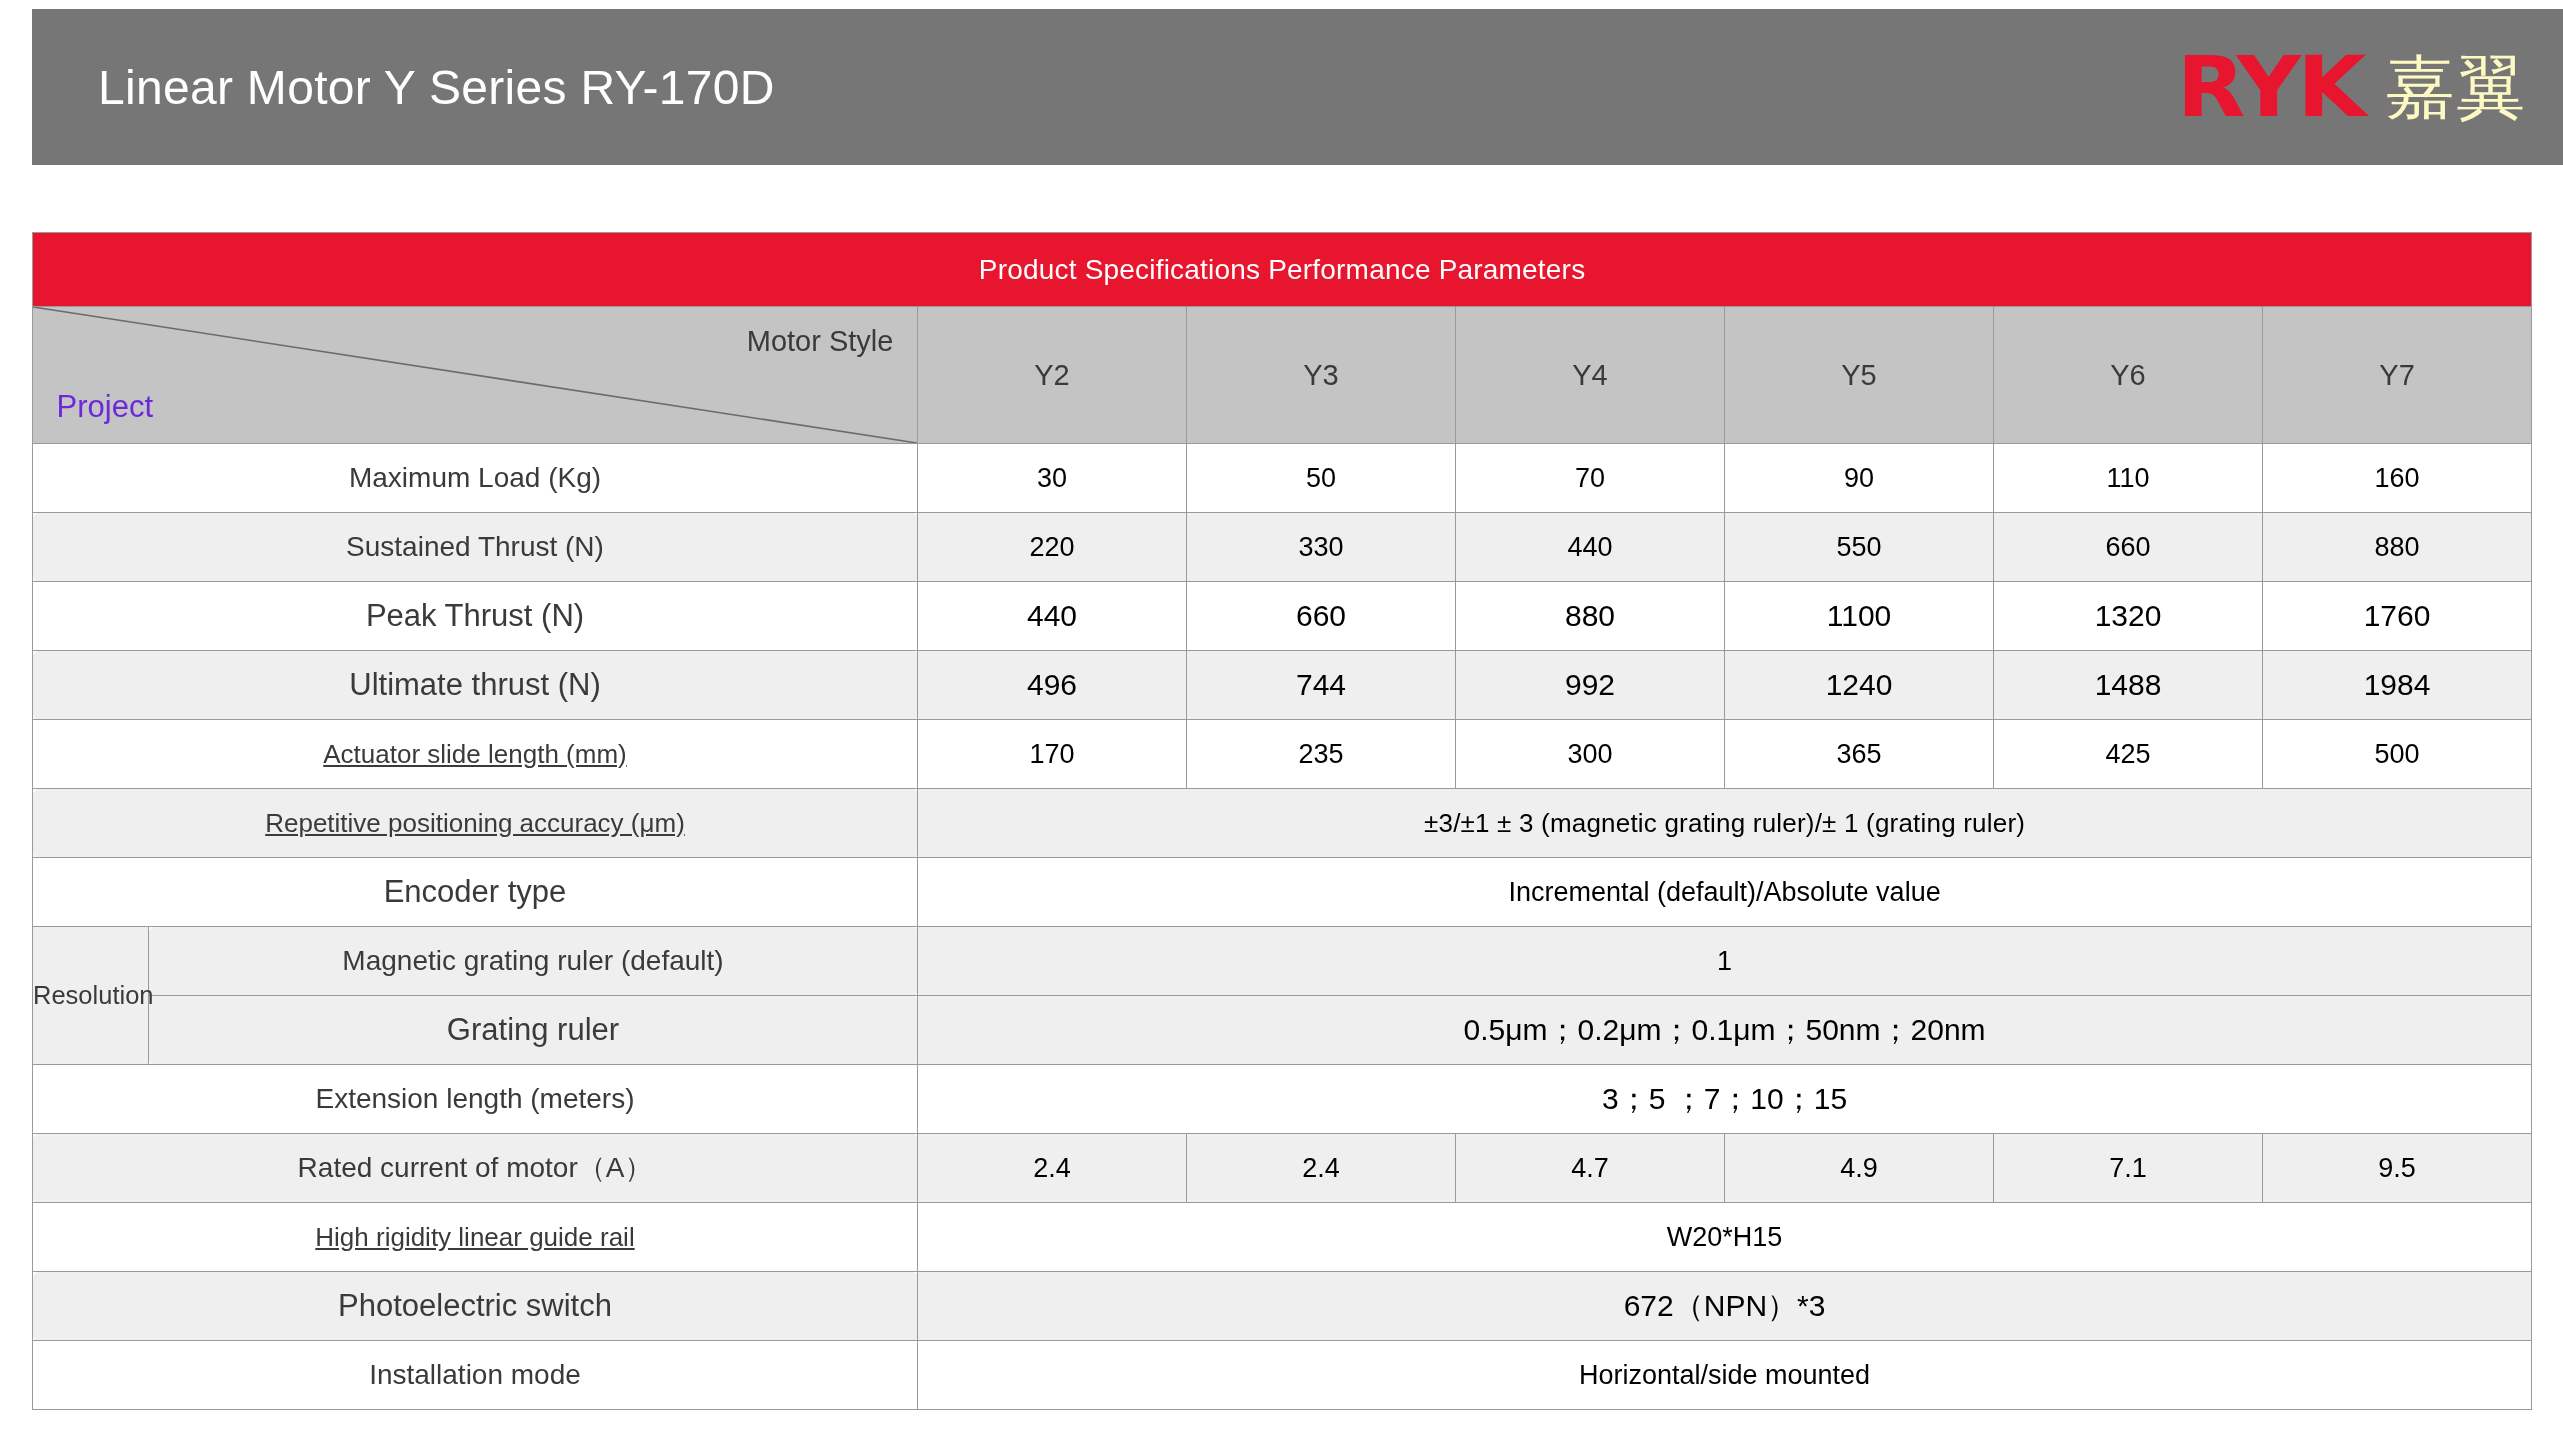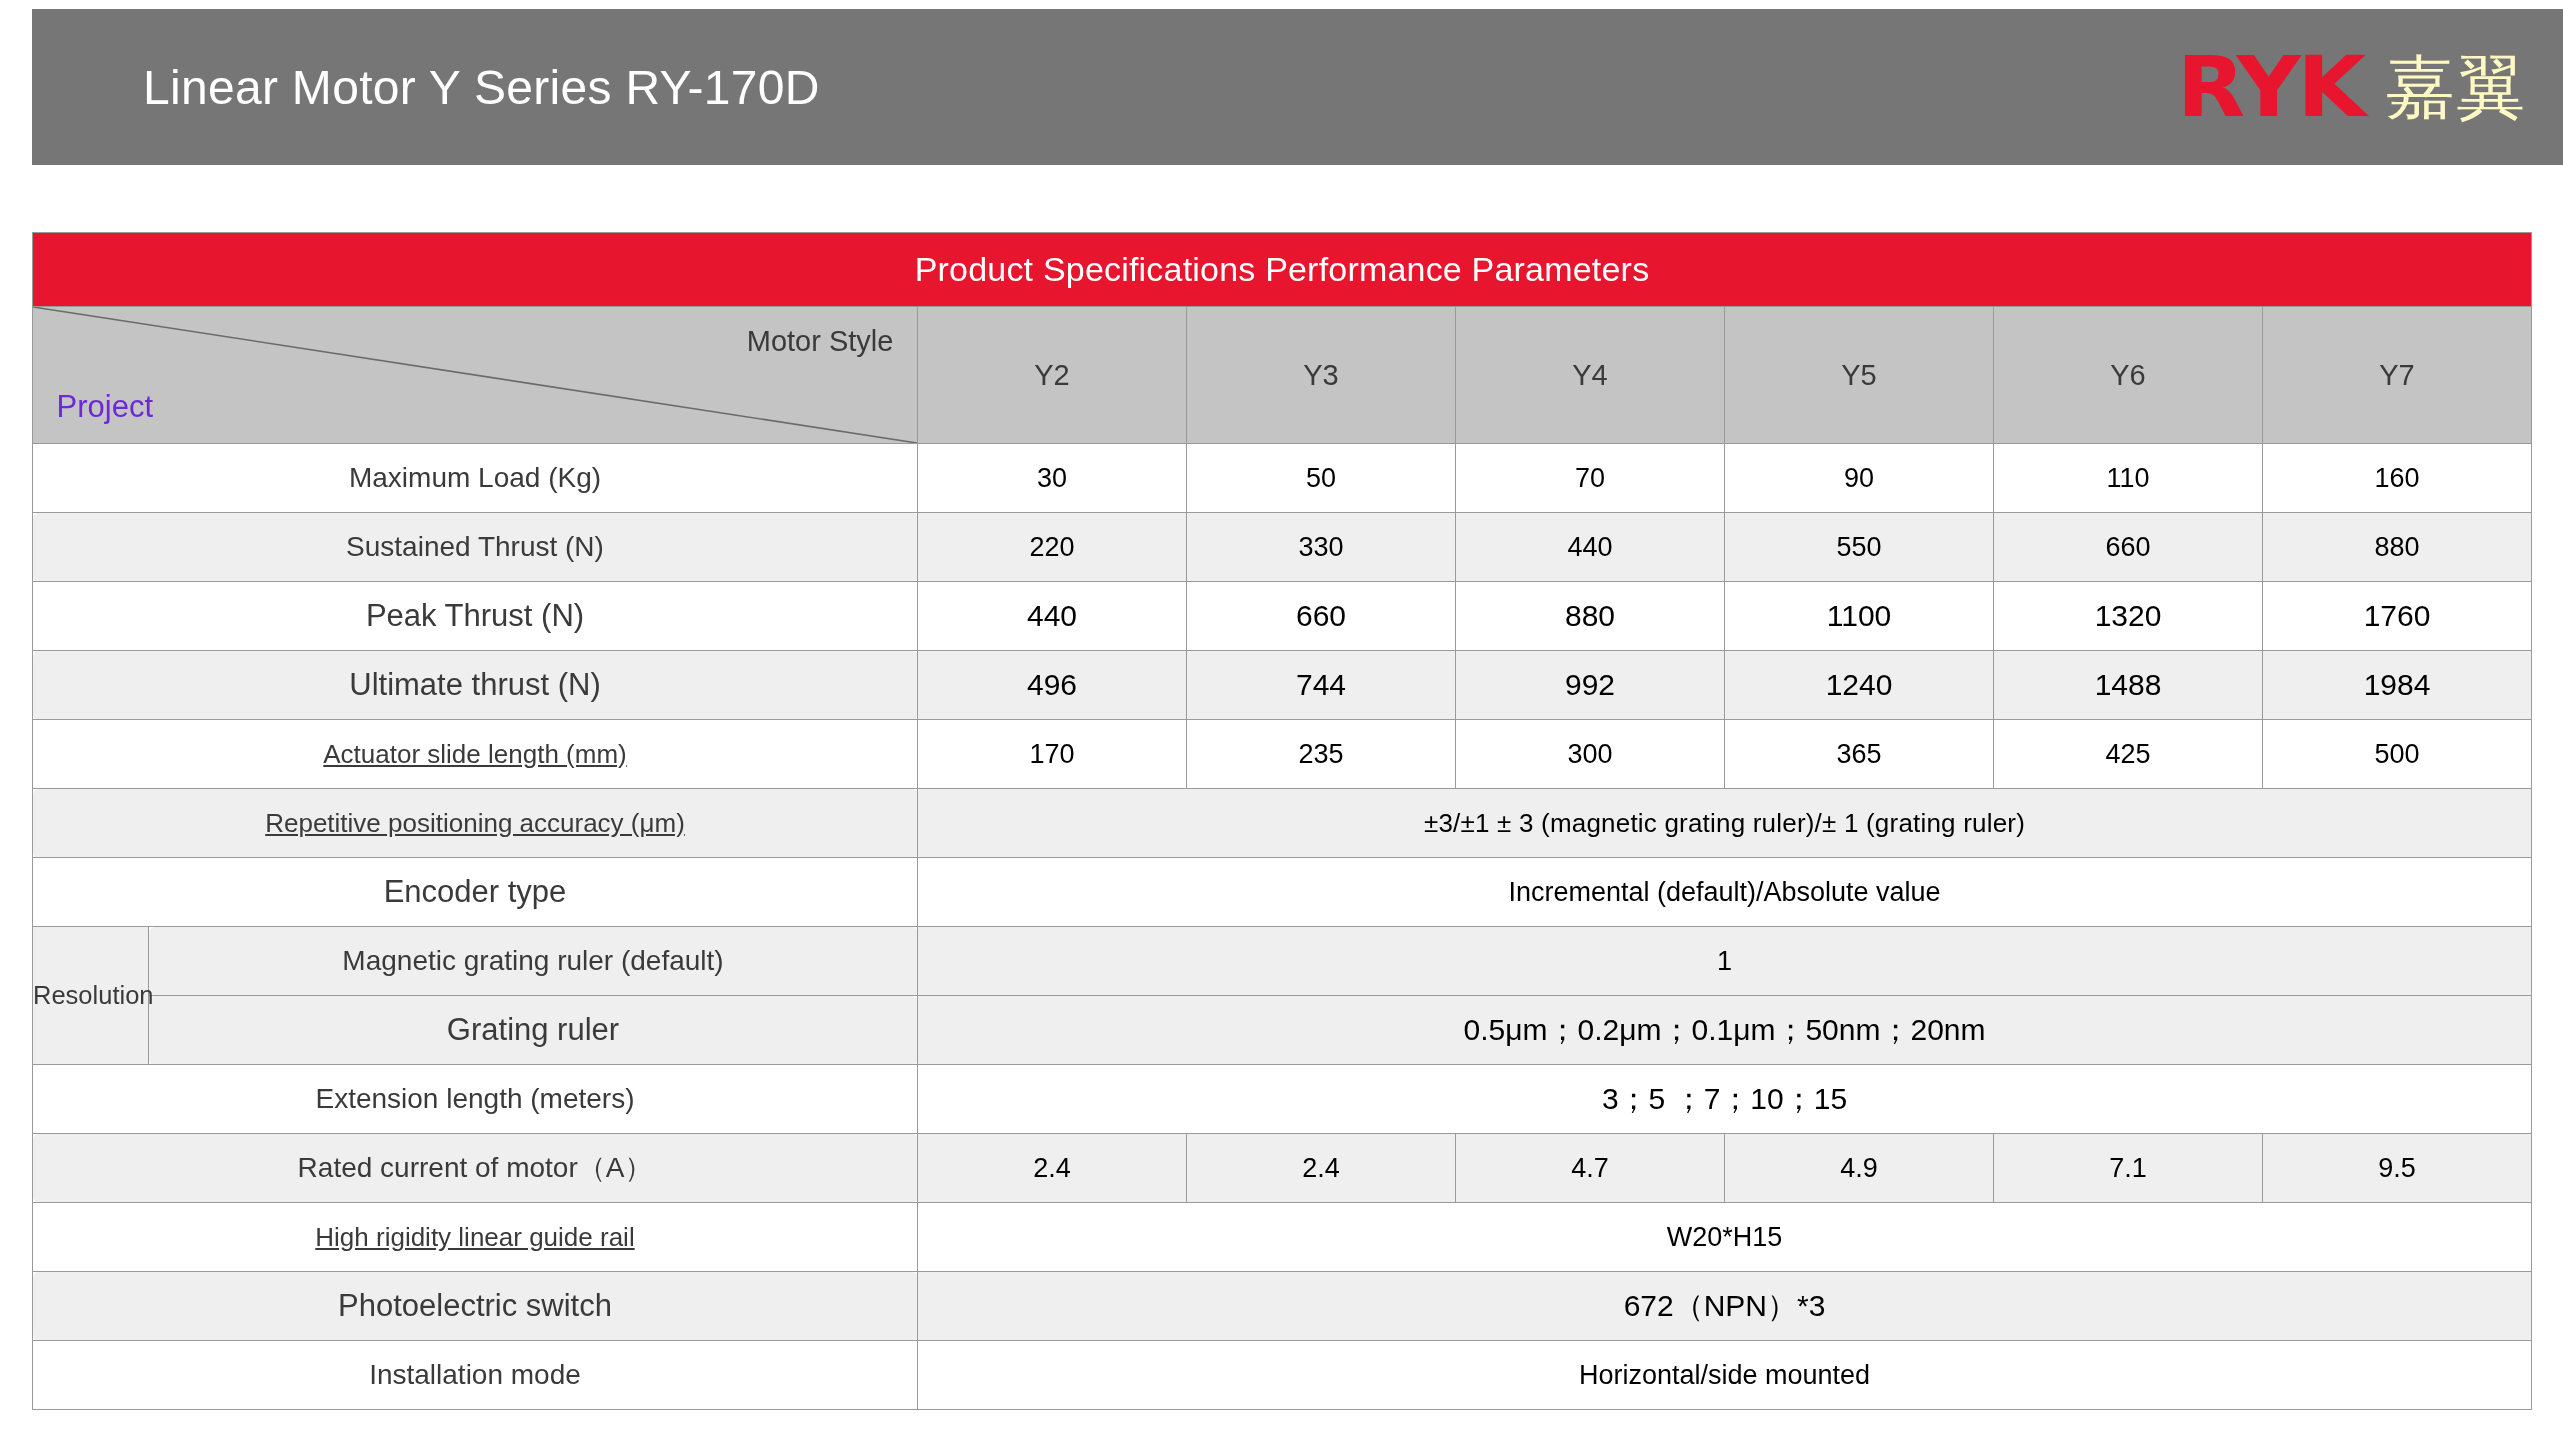--- a/index.html
+++ b/index.html
@@ -19,21 +19,21 @@
     position: absolute;
     left: 32px;
     top: 9px;
     width: 2531px;
     height: 156px;
     background: #767676;
     display: flex;
     align-items: center;
     justify-content: space-between;
     box-sizing: border-box;
-    padding: 0 0 0 111px;
+    padding: 0 0 0 66px;
   }
   .header-title {
     color: #ffffff;
     font-size: 48px;
     font-weight: 400;
     letter-spacing: 0.3px;
     white-space: nowrap;
   }
   .logo {
     display: flex;
@@ -73,21 +73,21 @@
     border: 0.9px solid #9a9a9a;
     text-align: center;
     vertical-align: middle;
     font-weight: 400;
     padding: 0;
   }
 
   .banner-cell {
     background: #e8152f;
     color: #ffffff;
-    font-size: 34px;
+    font-size: 28px;
     font-weight: 700;
     height: 73px;
     border: 0.9px solid #e8152f;
     letter-spacing: 0.2px;
   }
 
   
   .corner-cell {
     background: #c4c4c4;
     height: 136px;

